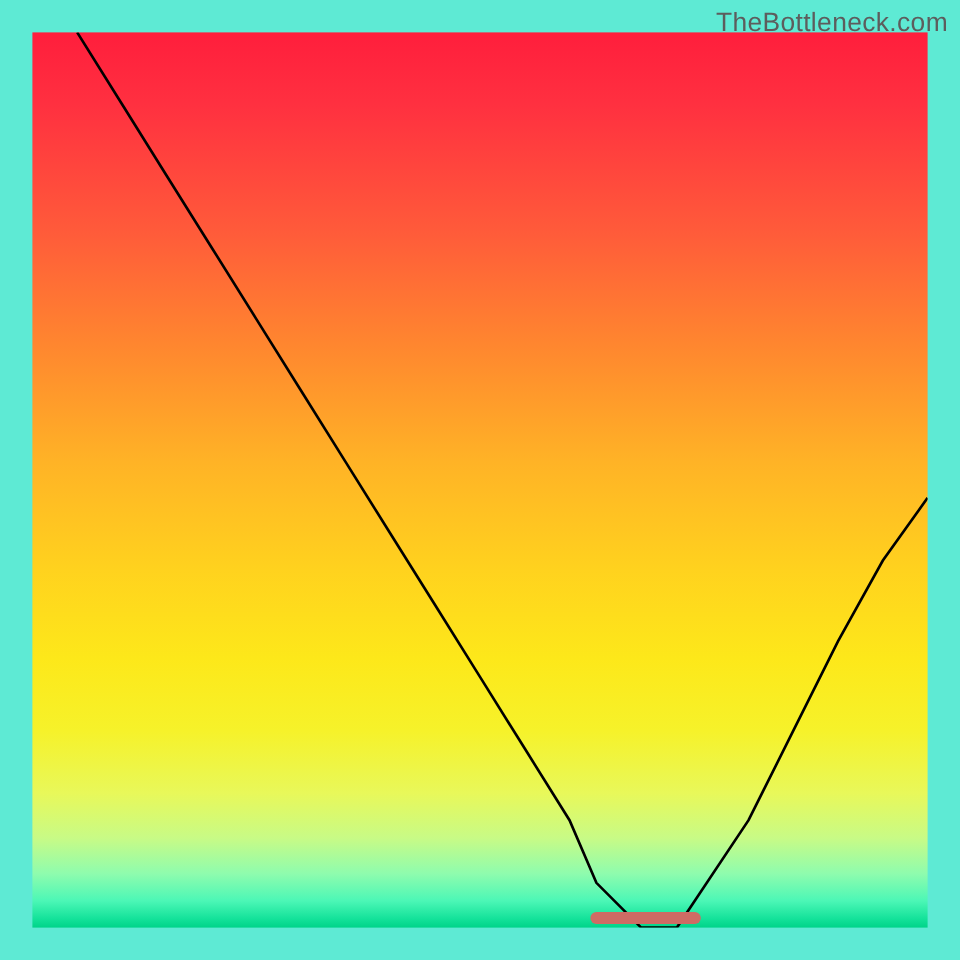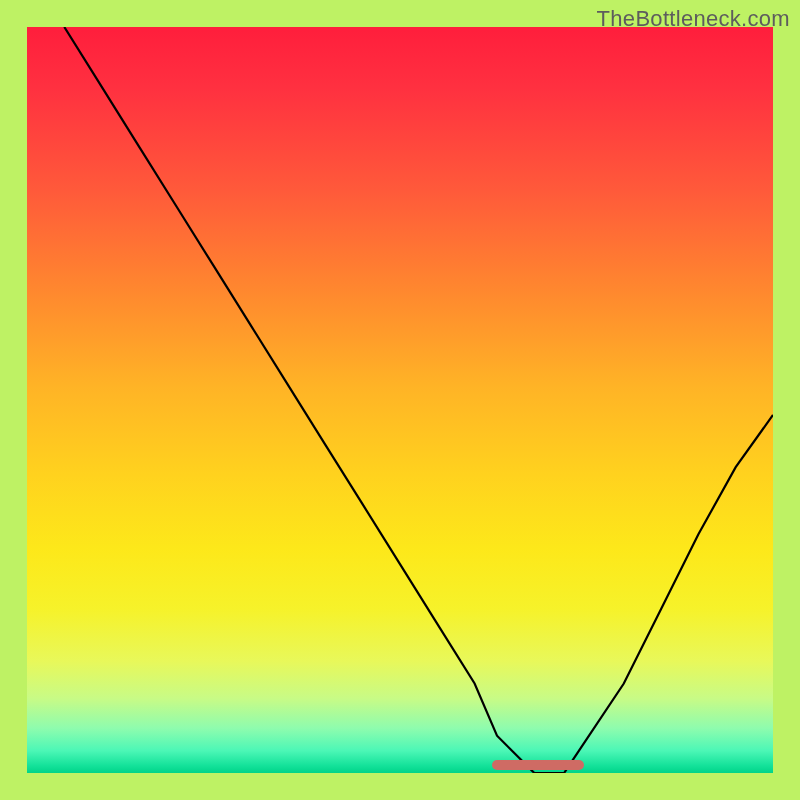--- a/index.html
+++ b/index.html
@@ -11,21 +11,21 @@
     display: flex;
     align-items: center;
     justify-content: center;
     position: relative;
     font-family: Arial, Helvetica, sans-serif;
   }
   .frame {
     width: 800px;
     height: 800px;
     position: relative;
-    background: #bef264;
+    background: #5eead4;
   }
   .plot {
     position: absolute;
     left: 27px;
     top: 27px;
     width: 746px;
     height: 746px;
     background: linear-gradient(to bottom,
       #ff1e3c 0%,
       #ff3040 8%,

